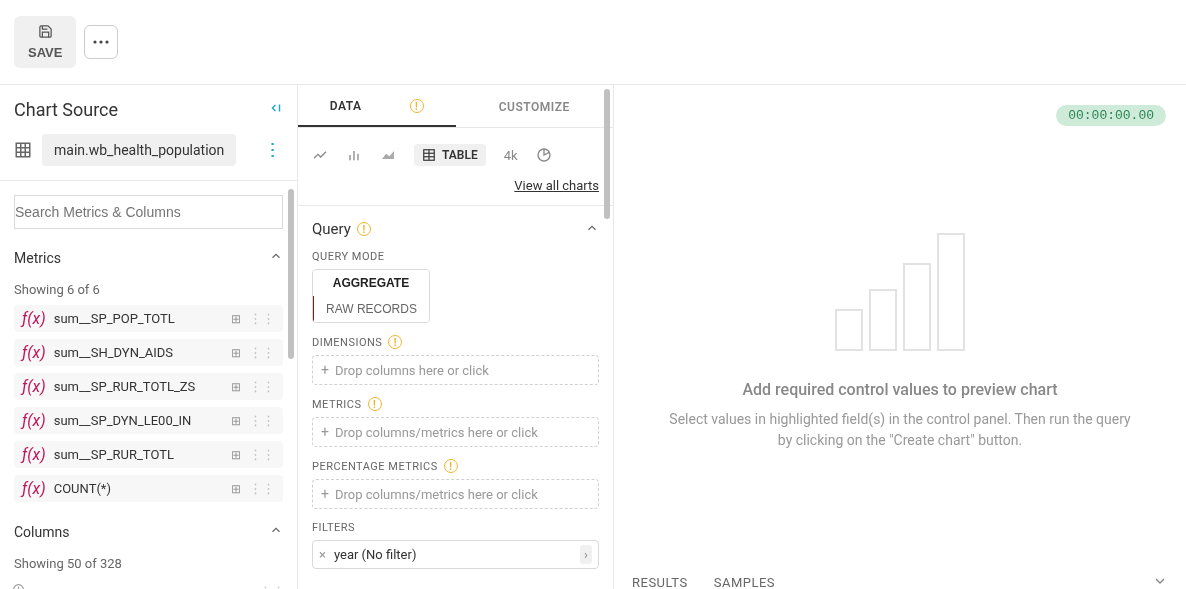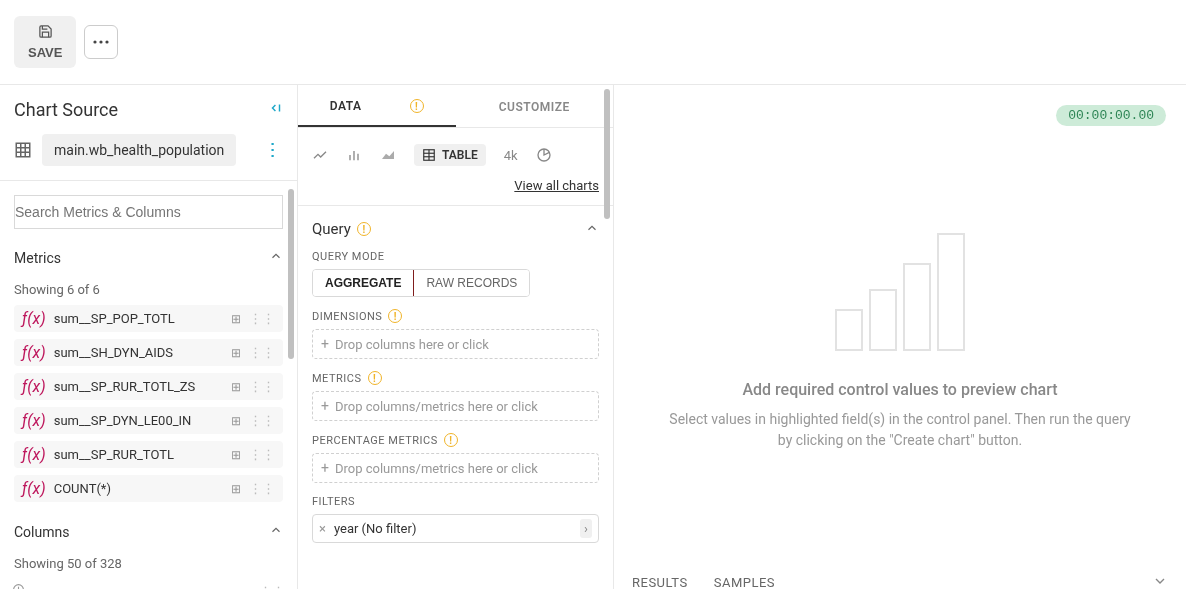--- a/index.html
+++ b/index.html
@@ -211,20 +211,21 @@
   margin-top:12px;
   display:flex;
   align-items:center;
   gap:6px;
 }
 .toggle-group {
   display:inline-flex;
   border:1px solid #d9d9d9;
   border-radius:4px;
   overflow:hidden;
+  flex-direction:column;
 }
 .toggle-btn {
   padding: 6px 12px;
   font-size:12px;
   background:#fff;
   border:none;
   cursor:pointer;
   color:#666;
 }
 .toggle-btn + .toggle-btn { border-left:1px solid #7f1d1d;}

